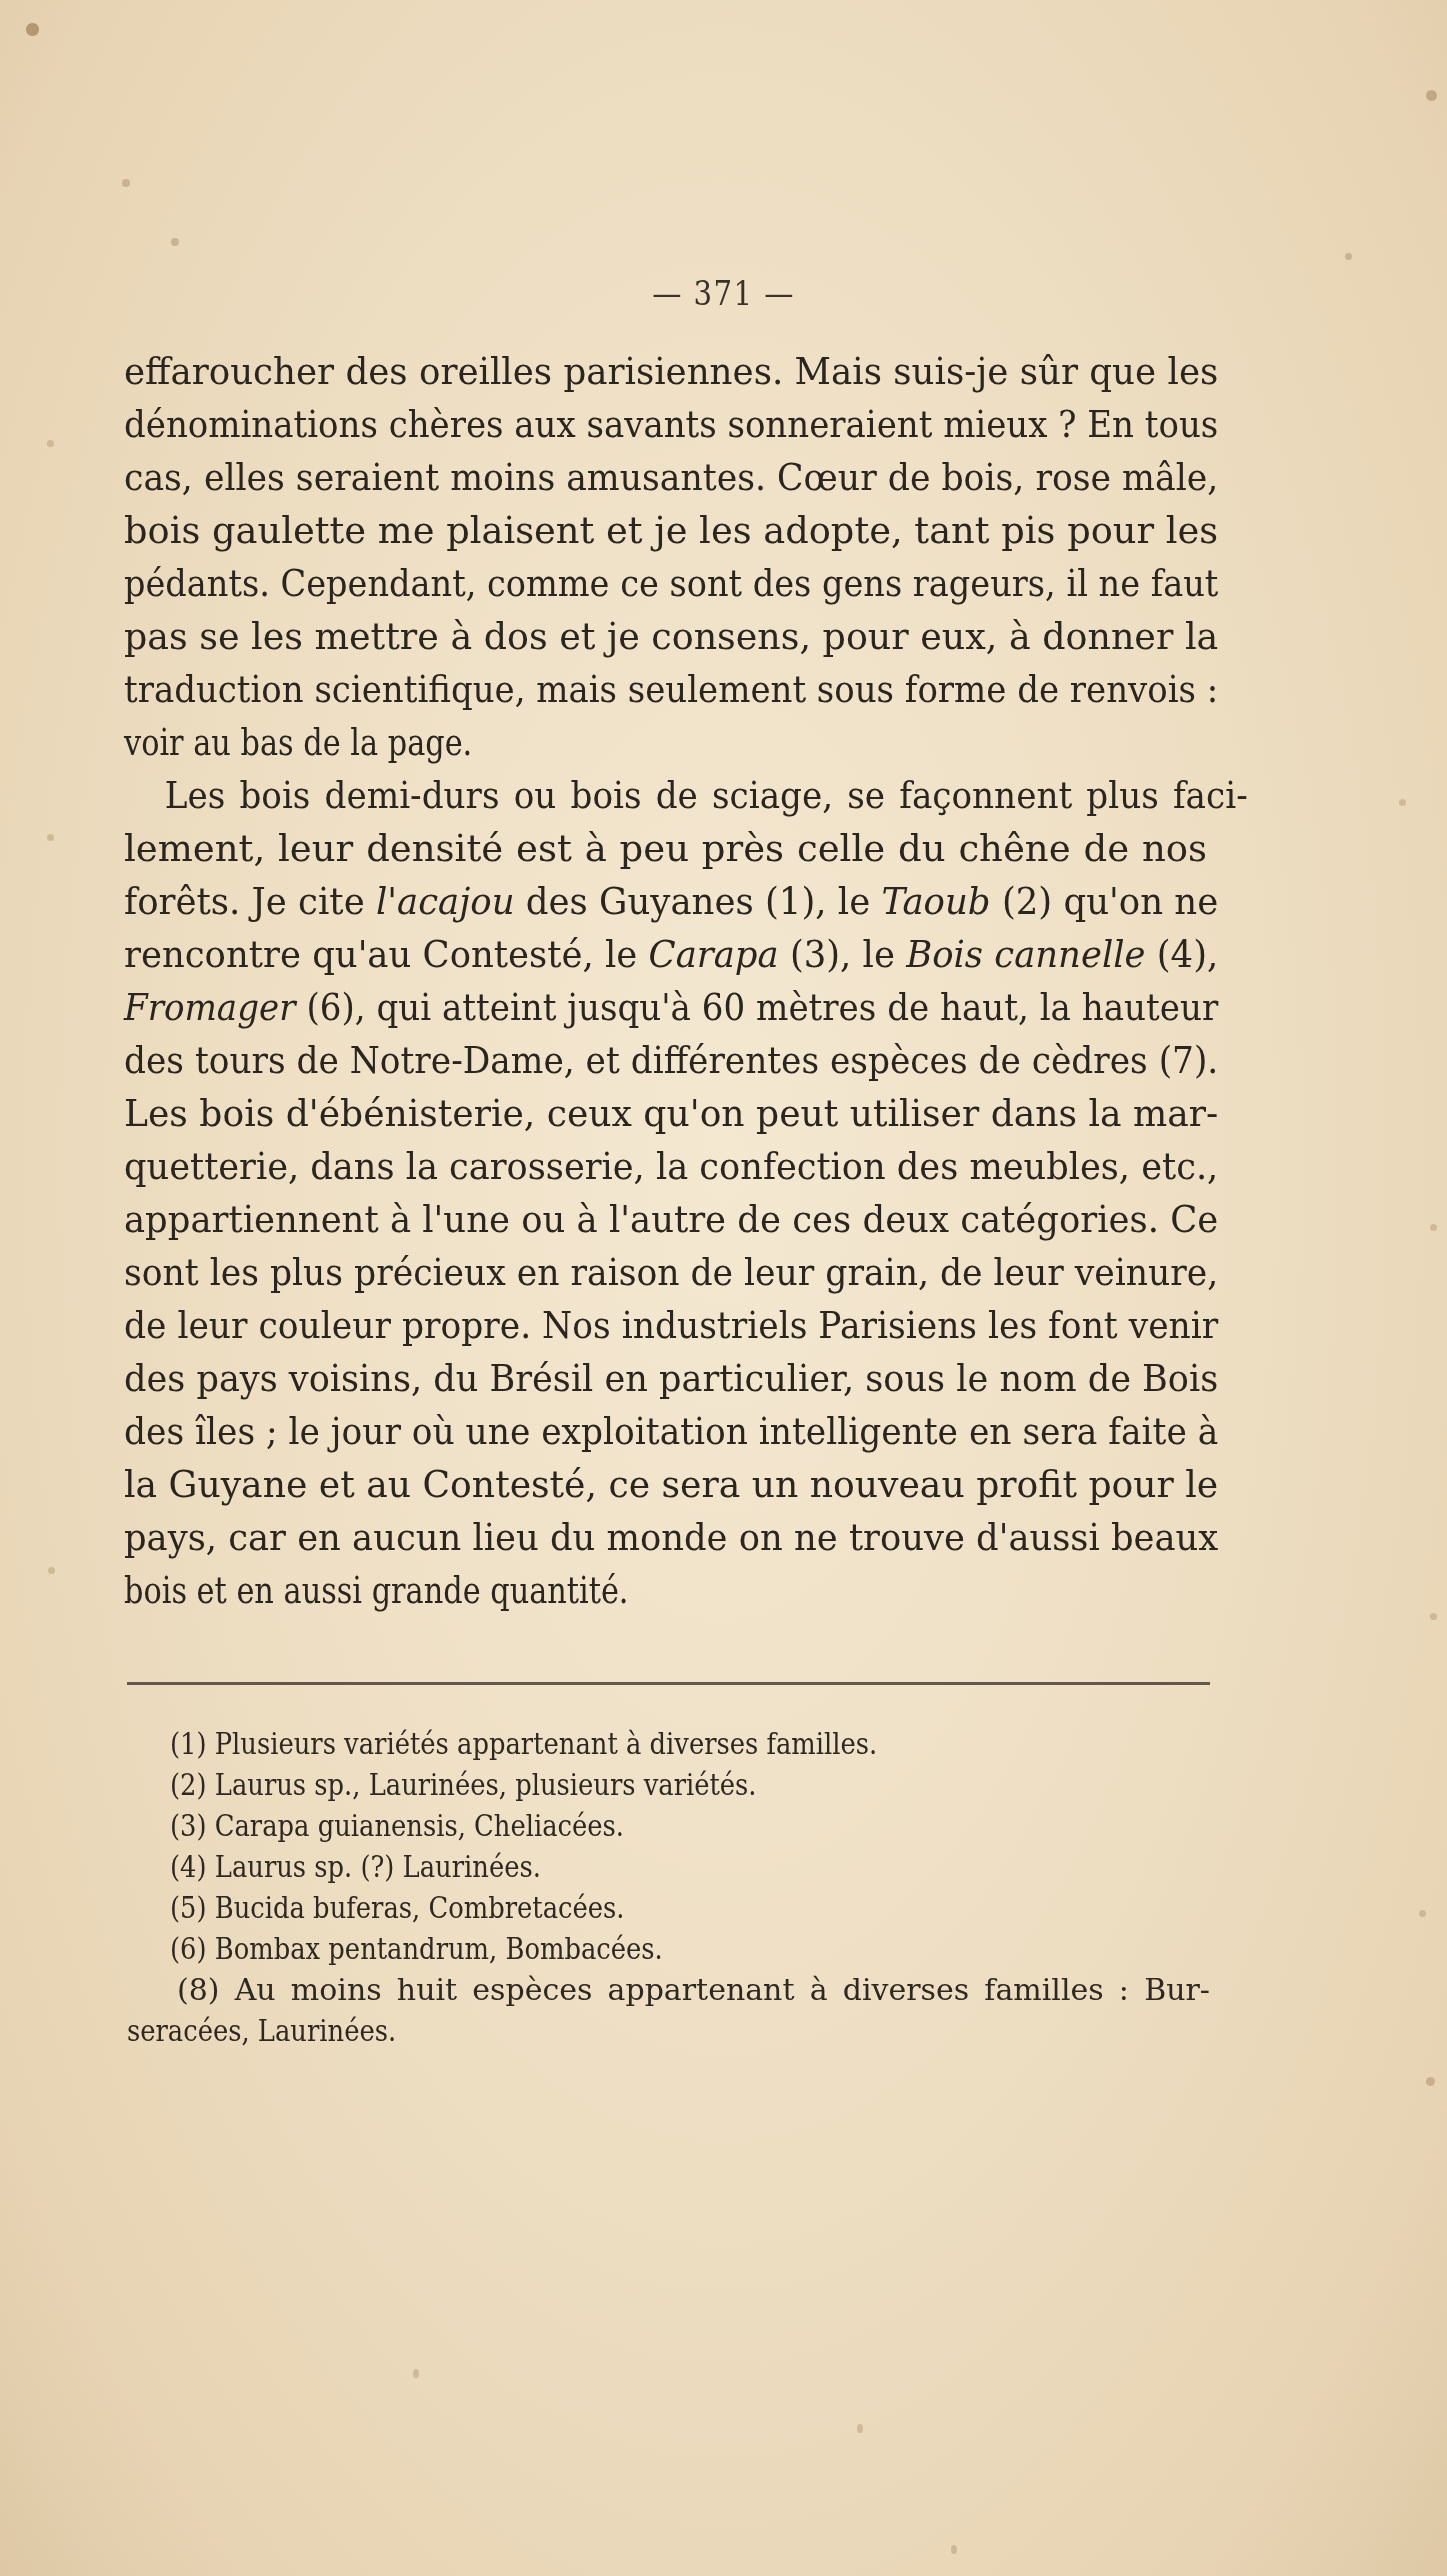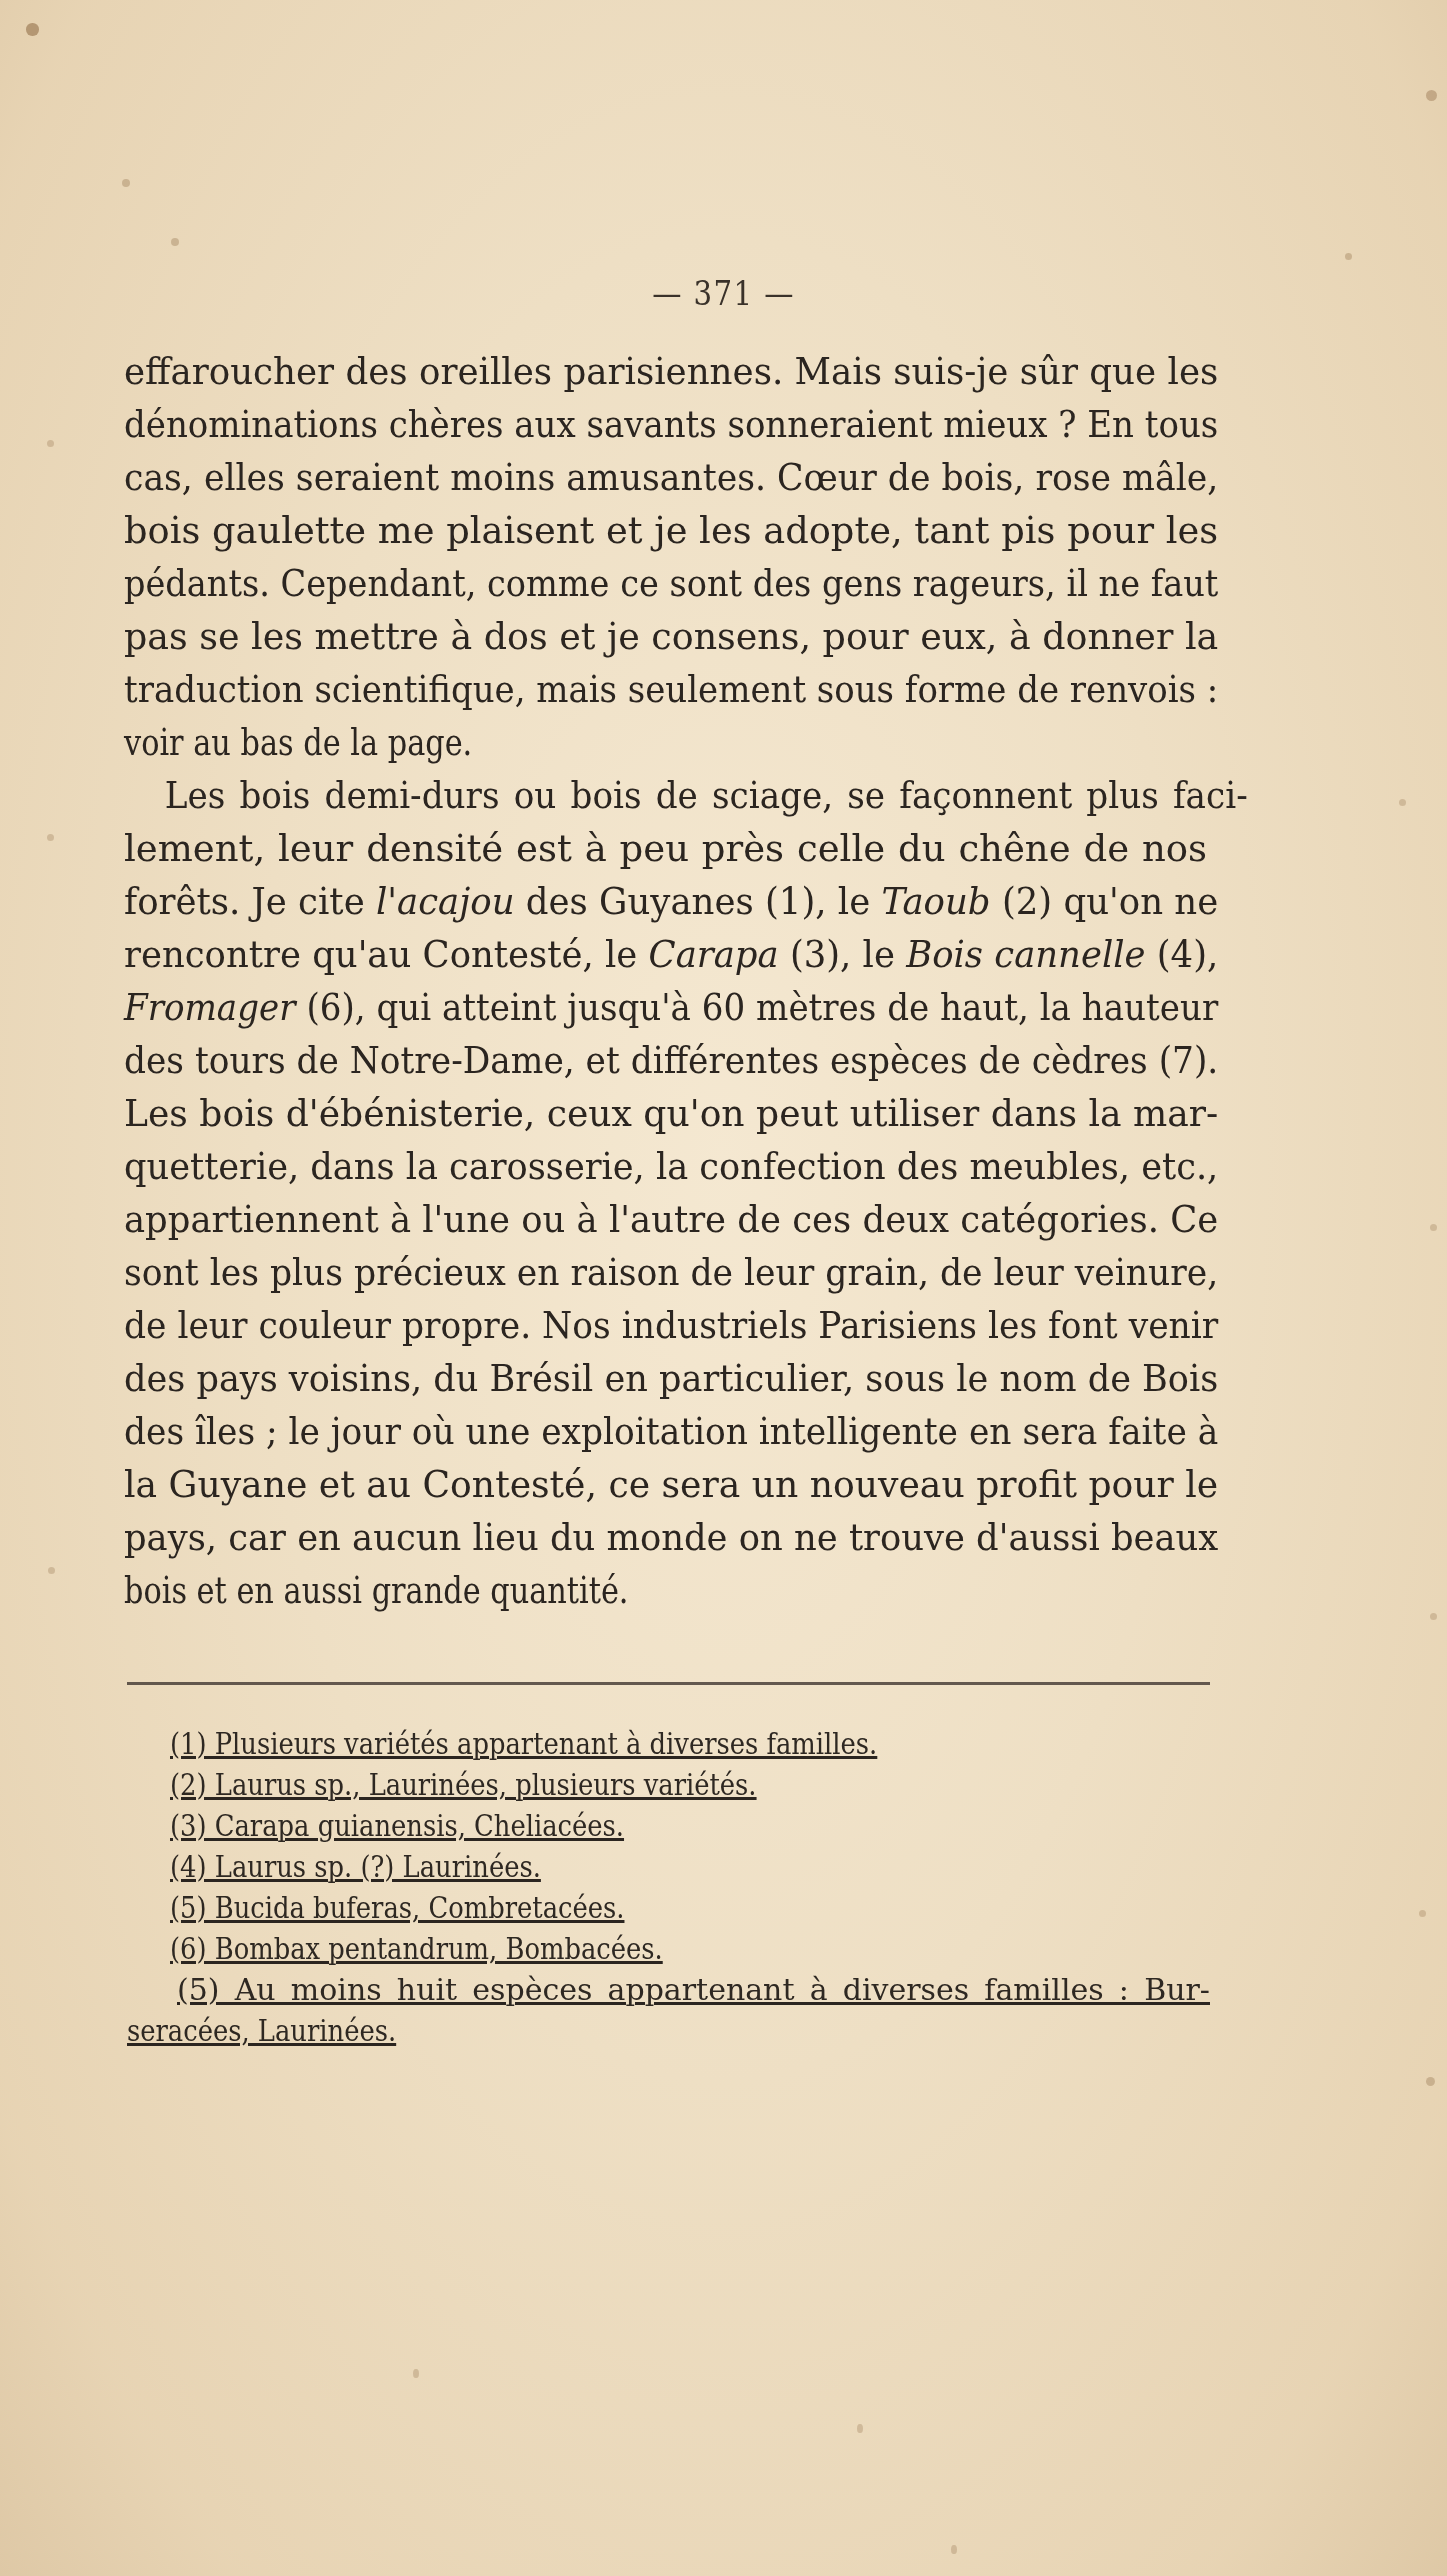--- a/index.html
+++ b/index.html
@@ -65,21 +65,20 @@
     width: 1083px;
     height: 3.1px;
     background: #4a4038;
     opacity: 0.85;
   }
   .footnotes {
     position: absolute;
     top: 1723px;
     left: 127px;
     width: 1083px;
-    text-decoration: underline;
   }
   .fn-line {
     height: 41px;
     line-height: 41px;
     font-size: 30px;
     white-space: nowrap;
     color: #2e2822;
   }
   .fn-line.indent {
     padding-left: 50px;
@@ -142,16 +141,16 @@
 
 <div class="divider"></div>
 
 <div class="footnotes">
   <div class="fn-line indent" style="transform: scaleX(0.86); transform-origin: left center;">(1) Plusieurs variétés appartenant à diverses familles.</div>
   <div class="fn-line indent" style="transform: scaleX(0.86); transform-origin: left center;">(2) Laurus sp., Laurinées, plusieurs variétés.</div>
   <div class="fn-line indent" style="transform: scaleX(0.86); transform-origin: left center;">(3) Carapa guianensis, Cheliacées.</div>
   <div class="fn-line indent" style="transform: scaleX(0.86); transform-origin: left center;">(4) Laurus sp. (?) Laurinées.</div>
   <div class="fn-line indent" style="transform: scaleX(0.86); transform-origin: left center;">(5) Bucida buferas, Combretacées.</div>
   <div class="fn-line indent" style="transform: scaleX(0.86); transform-origin: left center;">(6) Bombax pentandrum, Bombacées.</div>
-  <div class="fn-line indent full">(5) Au moins huit espèces appartenant à diverses familles : Bur-</div>
+  <div class="fn-line indent full">(8) Au moins huit espèces appartenant à diverses familles : Bur-</div>
   <div class="fn-line" style="transform: scaleX(0.86); transform-origin: left center;">seracées, Laurinées.</div>
 </div>
 
 
 </body></html>

